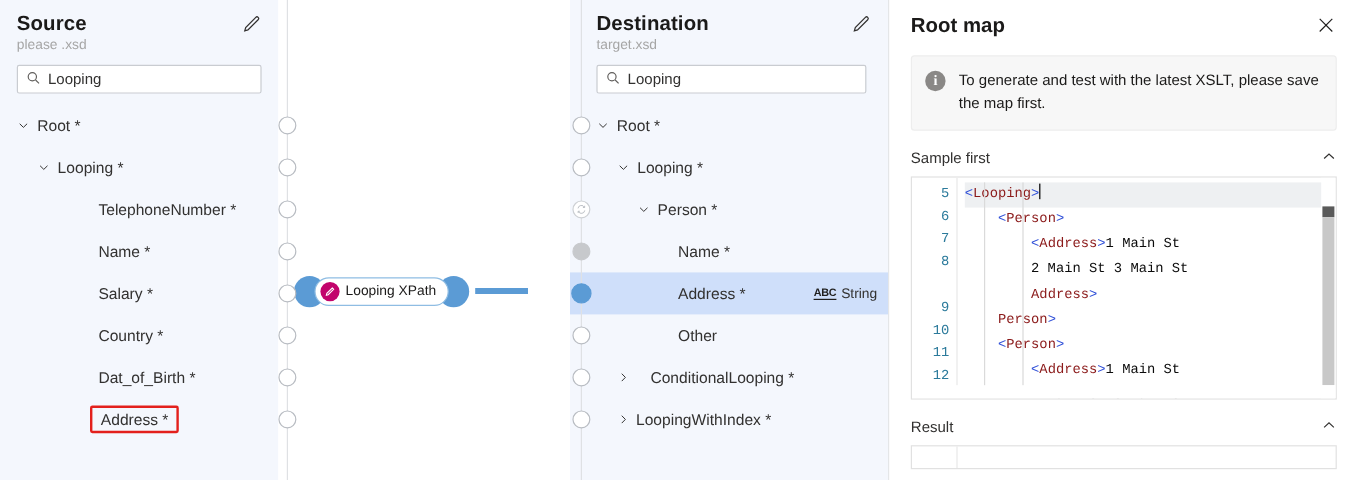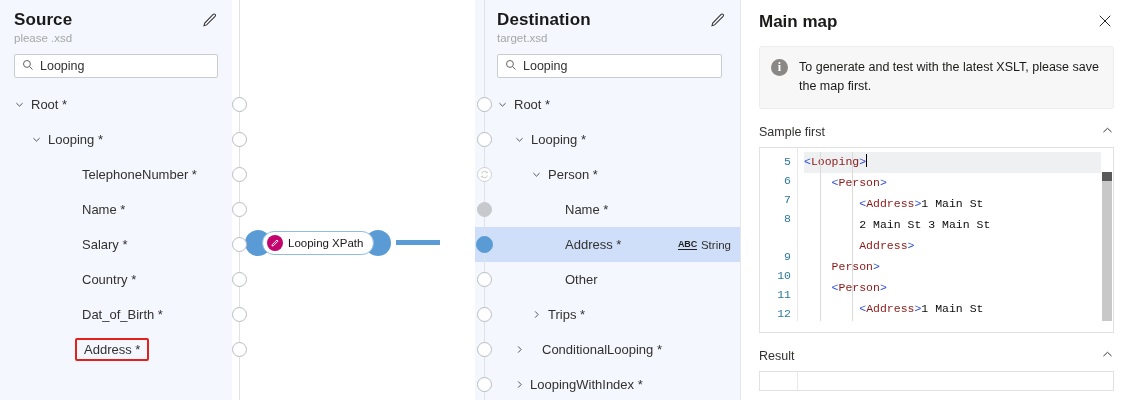--- a/index.html
+++ b/index.html
@@ -317,29 +317,20 @@
         </div>
         <div class="tree-row">
           <span class="conn" style="top: 10px; left: 2px;"></span>
           <span style="display: flex; align-items: center; gap: 3px; margin-left: 73px;">
             <span class="chev"></span>
             <span class="tree-label">Other</span>
           </span>
         </div>
         <div class="tree-row">
           <span class="conn" style="top: 10px; left: 2px;"></span>
-          <span style="display: flex; align-items: center; gap: 3px; margin-left: 56px;">
-            <span class="chev"><svg width="11" height="11" viewBox="0 0 16 16" fill="none" stroke="#323130" stroke-width="1.2">
-                <path d="M6 3.5 10.4 8 6 12.5"></path>
-              </svg></span>
-            <span class="tree-label">Trips *</span>
-          </span>
-        </div>
-        <div class="tree-row">
-          <span class="conn" style="top: 10px; left: 2px;"></span>
           <span style="display: flex; align-items: center; gap: 14px; margin-left: 39px;">
             <span class="chev"><svg width="11" height="11" viewBox="0 0 16 16" fill="none" stroke="#323130" stroke-width="1.2">
                 <path d="M6 3.5 10.4 8 6 12.5"></path>
               </svg></span>
             <span class="tree-label">ConditionalLooping *</span>
           </span>
         </div>
         <div class="tree-row">
           <span class="conn" style="top: 10px; left: 2px;"></span>
           <span style="display: flex; align-items: center; gap: 2px; margin-left: 39px;">
@@ -347,21 +338,21 @@
                 <path d="M6 3.5 10.4 8 6 12.5"></path>
               </svg></span>
             <span class="tree-label">LoopingWithIndex *</span>
           </span>
         </div>
       </div>
   </div>
 
   <div class="testmap">
     <div class="tm-hdr">
-      <div class="tm-title">Main map</div>
+      <div class="tm-title">Root map</div>
       <button class="icon-btn" title="Close">
         <svg width="14" height="14" viewBox="0 0 16 16" fill="none" stroke="#201f1e" stroke-width="1.1">
           <path d="M2 2 14 14M14 2 2 14"></path>
         </svg>
       </button>
     </div>
 
     <div class="info-card">
       <span class="info-dot">i</span>
       <span class="info-text">To generate and test with the latest XSLT, please save the map first.</span>

